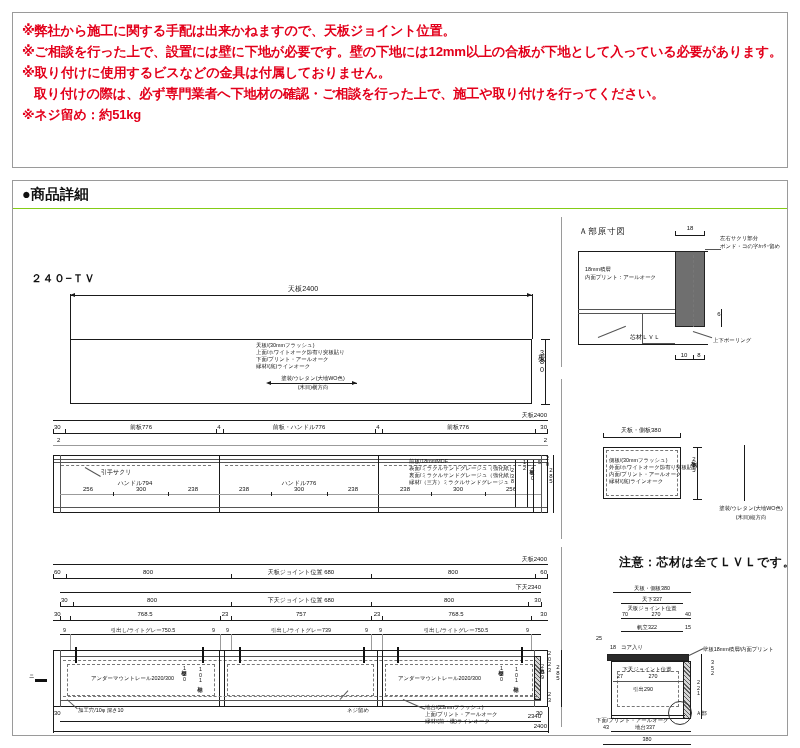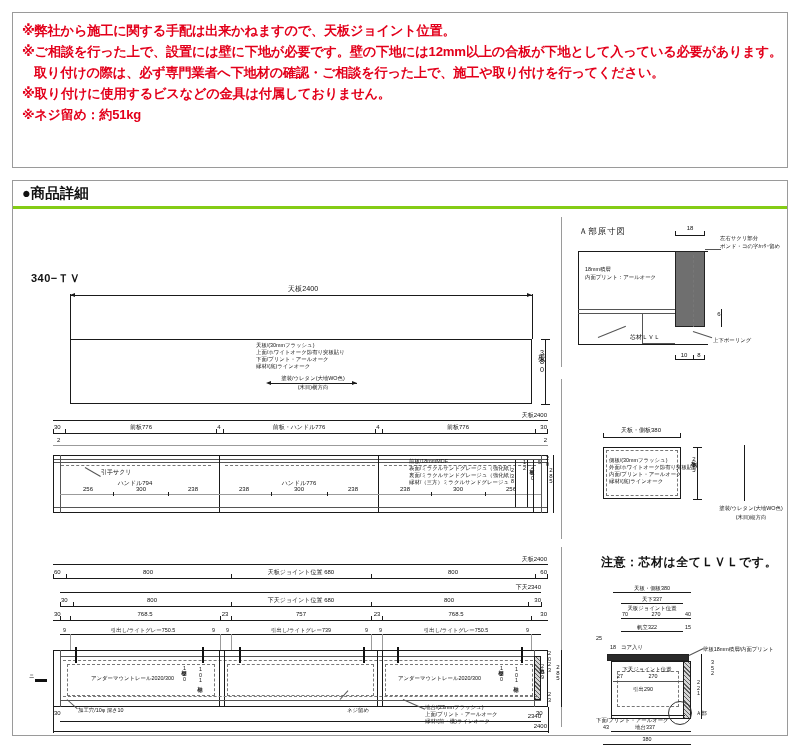--- a/index.html
+++ b/index.html
@@ -20,34 +20,34 @@
   .warn-body{padding:7px 9px 0 9px;}
   .warn-line{
     color:#e3001b;font-weight:bold;font-size:13.2px;line-height:21px;
     white-space:nowrap;letter-spacing:-.2px;
   }
   .warn-line.indent{padding-left:12px;}
   .warn-line.small{font-size:13px;}
   
   #detail-panel{left:12px;top:180px;width:776px;height:556px;}
   .detail-head{
-    height:28px;box-sizing:border-box;border-bottom:3px solid #84cc16;
+    height:28px;box-sizing:border-box;border-bottom:1px solid #84cc16;
     display:flex;align-items:center;padding-left:9px;
     font-size:14.5px;font-weight:bold;color:#111;
   }
   .draw-area{position:relative;width:100%;height:526px;}
   
   .lbl{position:absolute;white-space:nowrap;font-size:6.4px;line-height:7.6px;color:#111;
        font-family:"Liberation Sans","DejaVu Sans",sans-serif;}
   .lbl.s5{font-size:5.4px;line-height:6.4px;}
   .lbl.s6{font-size:6px;line-height:7px;}
   .lbl.s7{font-size:7.2px;line-height:8.4px;}
   .lbl.s8{font-size:8.4px;}
   .lbl.s11{font-size:11px;font-weight:bold;letter-spacing:.5px;}
-  .lbl.s12{font-size:12px;font-weight:bold;}
+  .lbl.s12{font-size:12px;font-weight:bold;margin-left:18px;}
   .lbl.ctr{transform:translateX(-50%);}
   .lbl.rgt{transform:translateX(-100%);}
   .vtxt{writing-mode:vertical-rl;text-orientation:upright;letter-spacing:-0.5px;}
   .ln{position:absolute;background:#1a1a1a;}
   .hln{height:1px;}
   .vln{width:1px;}
   .ln.thin{background:#555;}
   .ln.lite{background:#9b9b9b;}
   .dash-h{position:absolute;height:0;border-top:1px dashed #777;}
   .dash-v{position:absolute;width:0;border-left:1px dashed #777;}
@@ -65,36 +65,36 @@
   .circle{position:absolute;border:1px solid #333;border-radius:50%;box-sizing:border-box;}
   .vsep{position:absolute;width:1px;background:#9a9a9a;}
 </style>
 </head>
 <body>
 
 <div class="panel" id="warning-panel">
   <div class="warn-body">
     <div class="warn-line">※弊社から施工に関する手配は出来かねますので、天板ジョイント位置。</div>
     <div class="warn-line">※ご相談を行った上で、設置には壁に下地が必要です。壁の下地には12mm以上の合板が下地として入っている必要があります。</div>
+    <div class="warn-line">※取り付けに使用するビスなどの金具は付属しておりません。</div>
     <div class="warn-line indent">取り付けの際は、必ず専門業者へ下地材の確認・ご相談を行った上で、施工や取り付けを行ってください。</div>
-    <div class="warn-line">※取り付けに使用するビスなどの金具は付属しておりません。</div>
     <div class="warn-line small">※ネジ留め：約51kg</div>
   </div>
 </div>
 
 <div class="panel" id="detail-panel">
   <div class="detail-head">●商品詳細</div>
 
   <div class="draw-area">
 
     <div class="vsep" style="left:548px;top:8px;height:150px;"></div>
     <div class="vsep" style="left:548px;top:170px;height:160px;"></div>
     <div class="vsep" style="left:548px;top:338px;height:180px;"></div>
 
-    <div class="lbl s11" style="left:18px;top:66px;">340−ＴＶ</div>
+    <div class="lbl s11" style="left:18px;top:66px;">２４０−ＴＶ</div>
 
     <div class="ln vln" style="left:57px;top:85px;height:45px;"></div>
     <div class="ln vln" style="left:519px;top:85px;height:45px;"></div>
     <div class="ln hln" style="left:57px;top:86px;width:462px;"></div>
     <div class="arrow-l" style="left:57px;top:84px;"></div>
     <div class="arrow-r" style="left:514px;top:84px;"></div>
     <div class="lbl s7 ctr" style="left:290px;top:76px;">天板2400</div>
 
     <div class="box" style="left:57px;top:130px;width:462px;height:65px;"></div>
 

